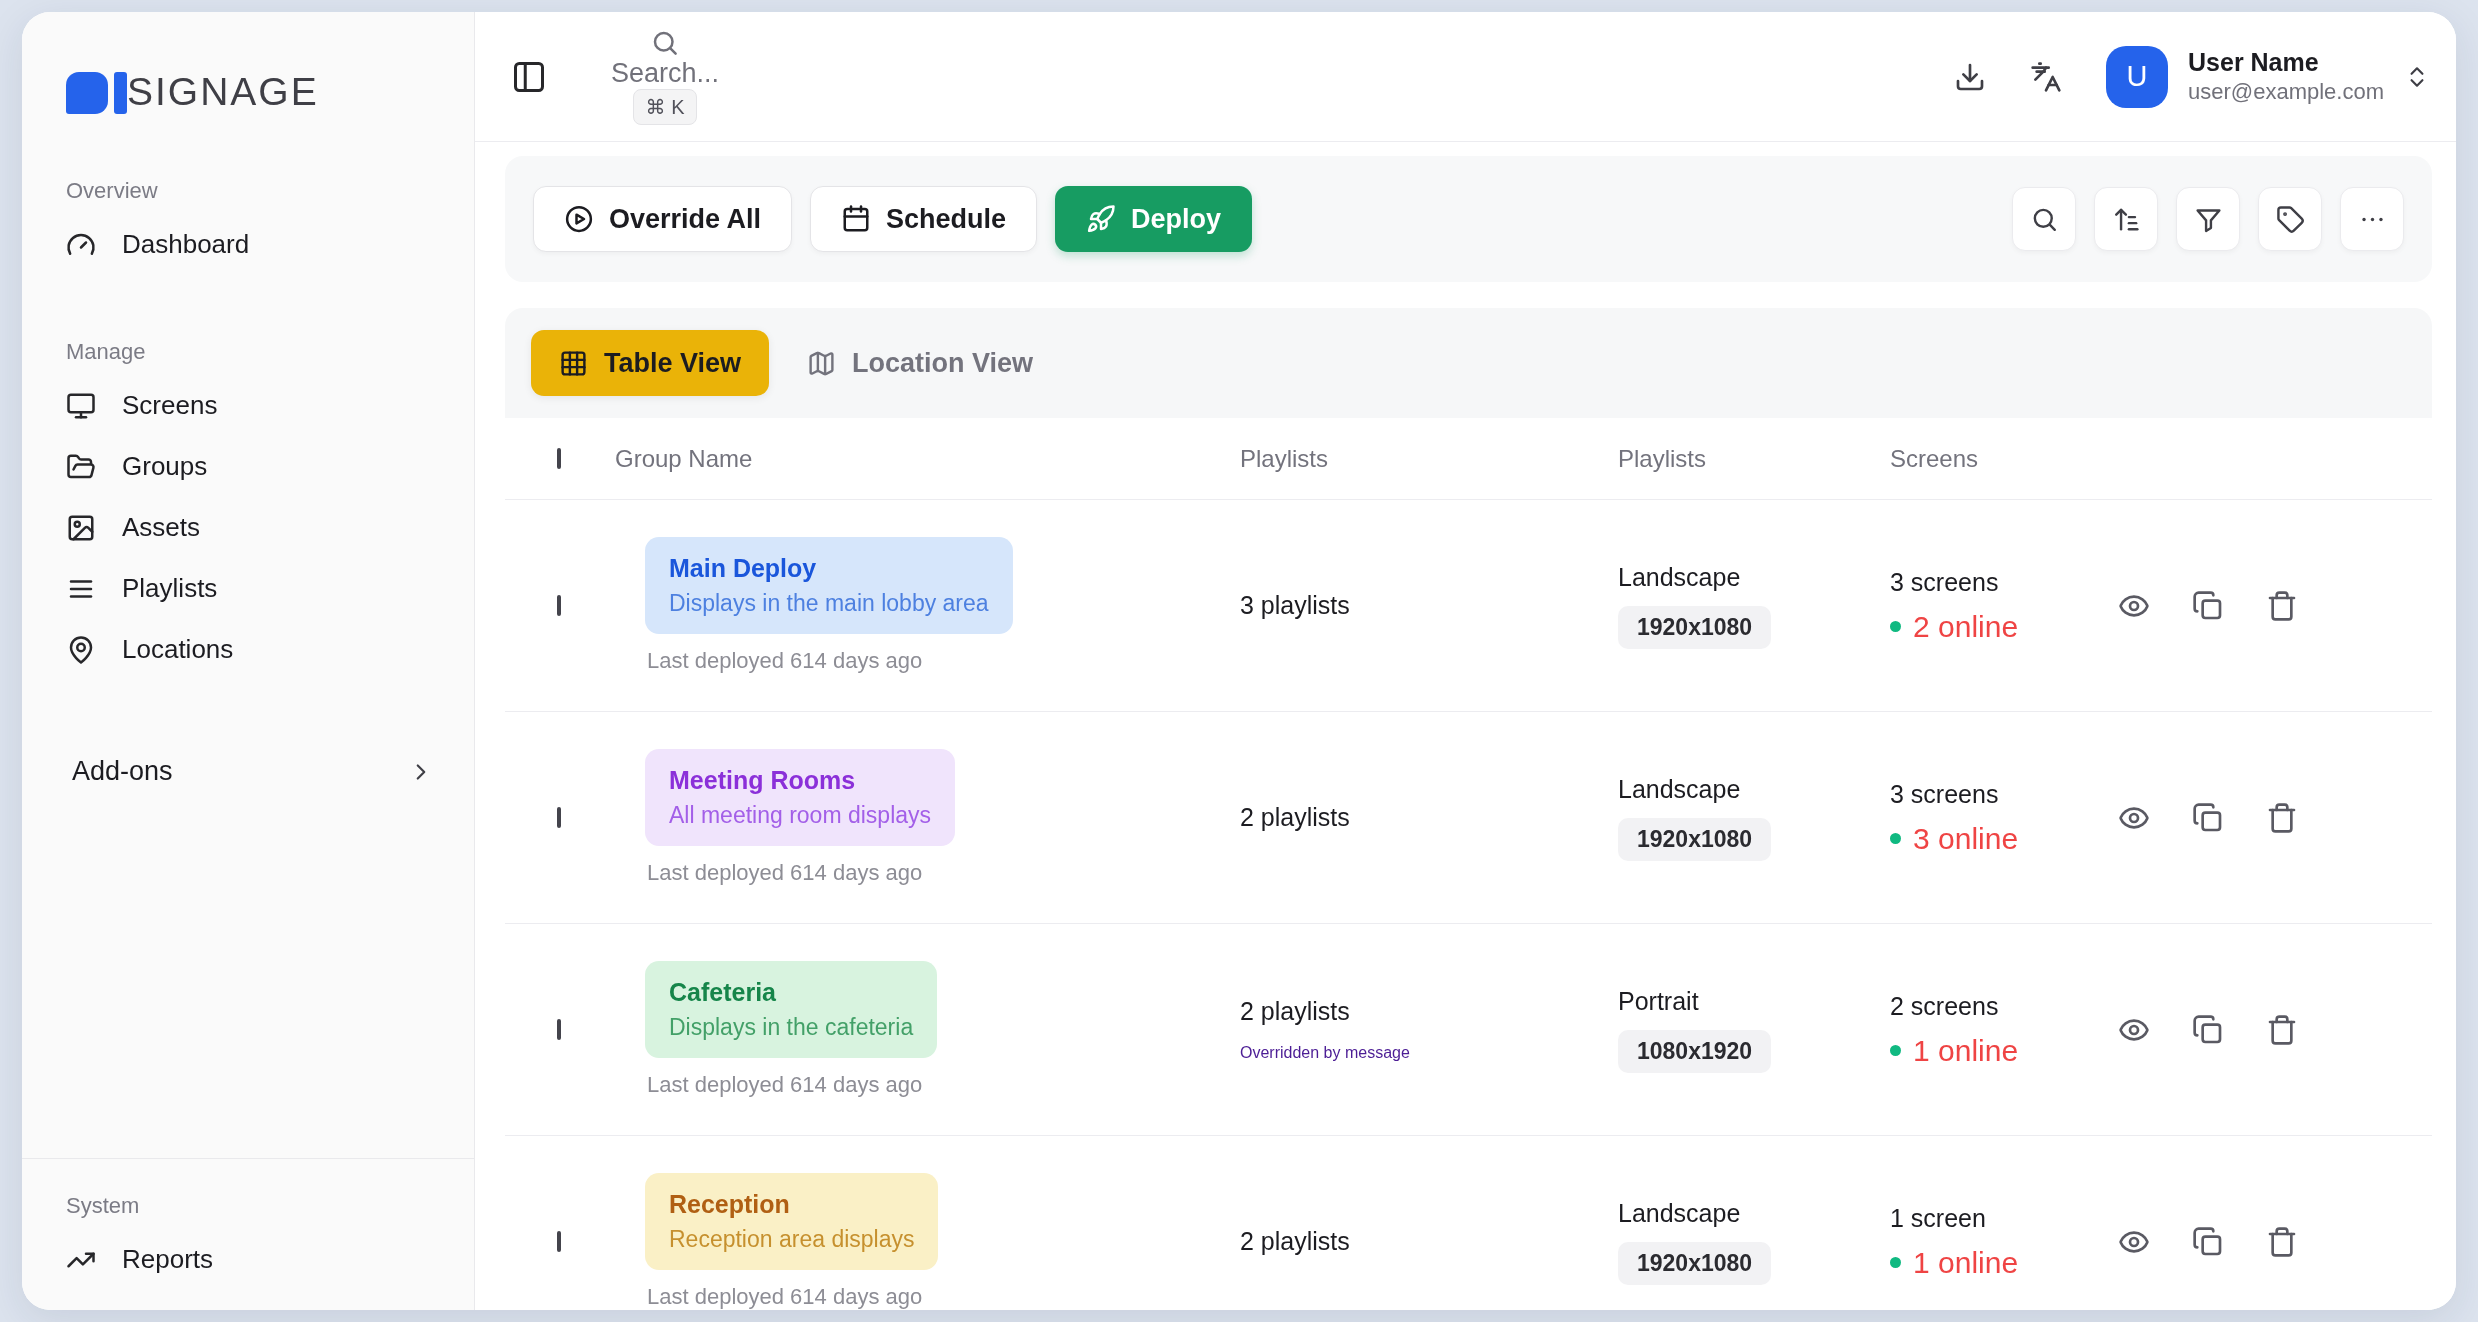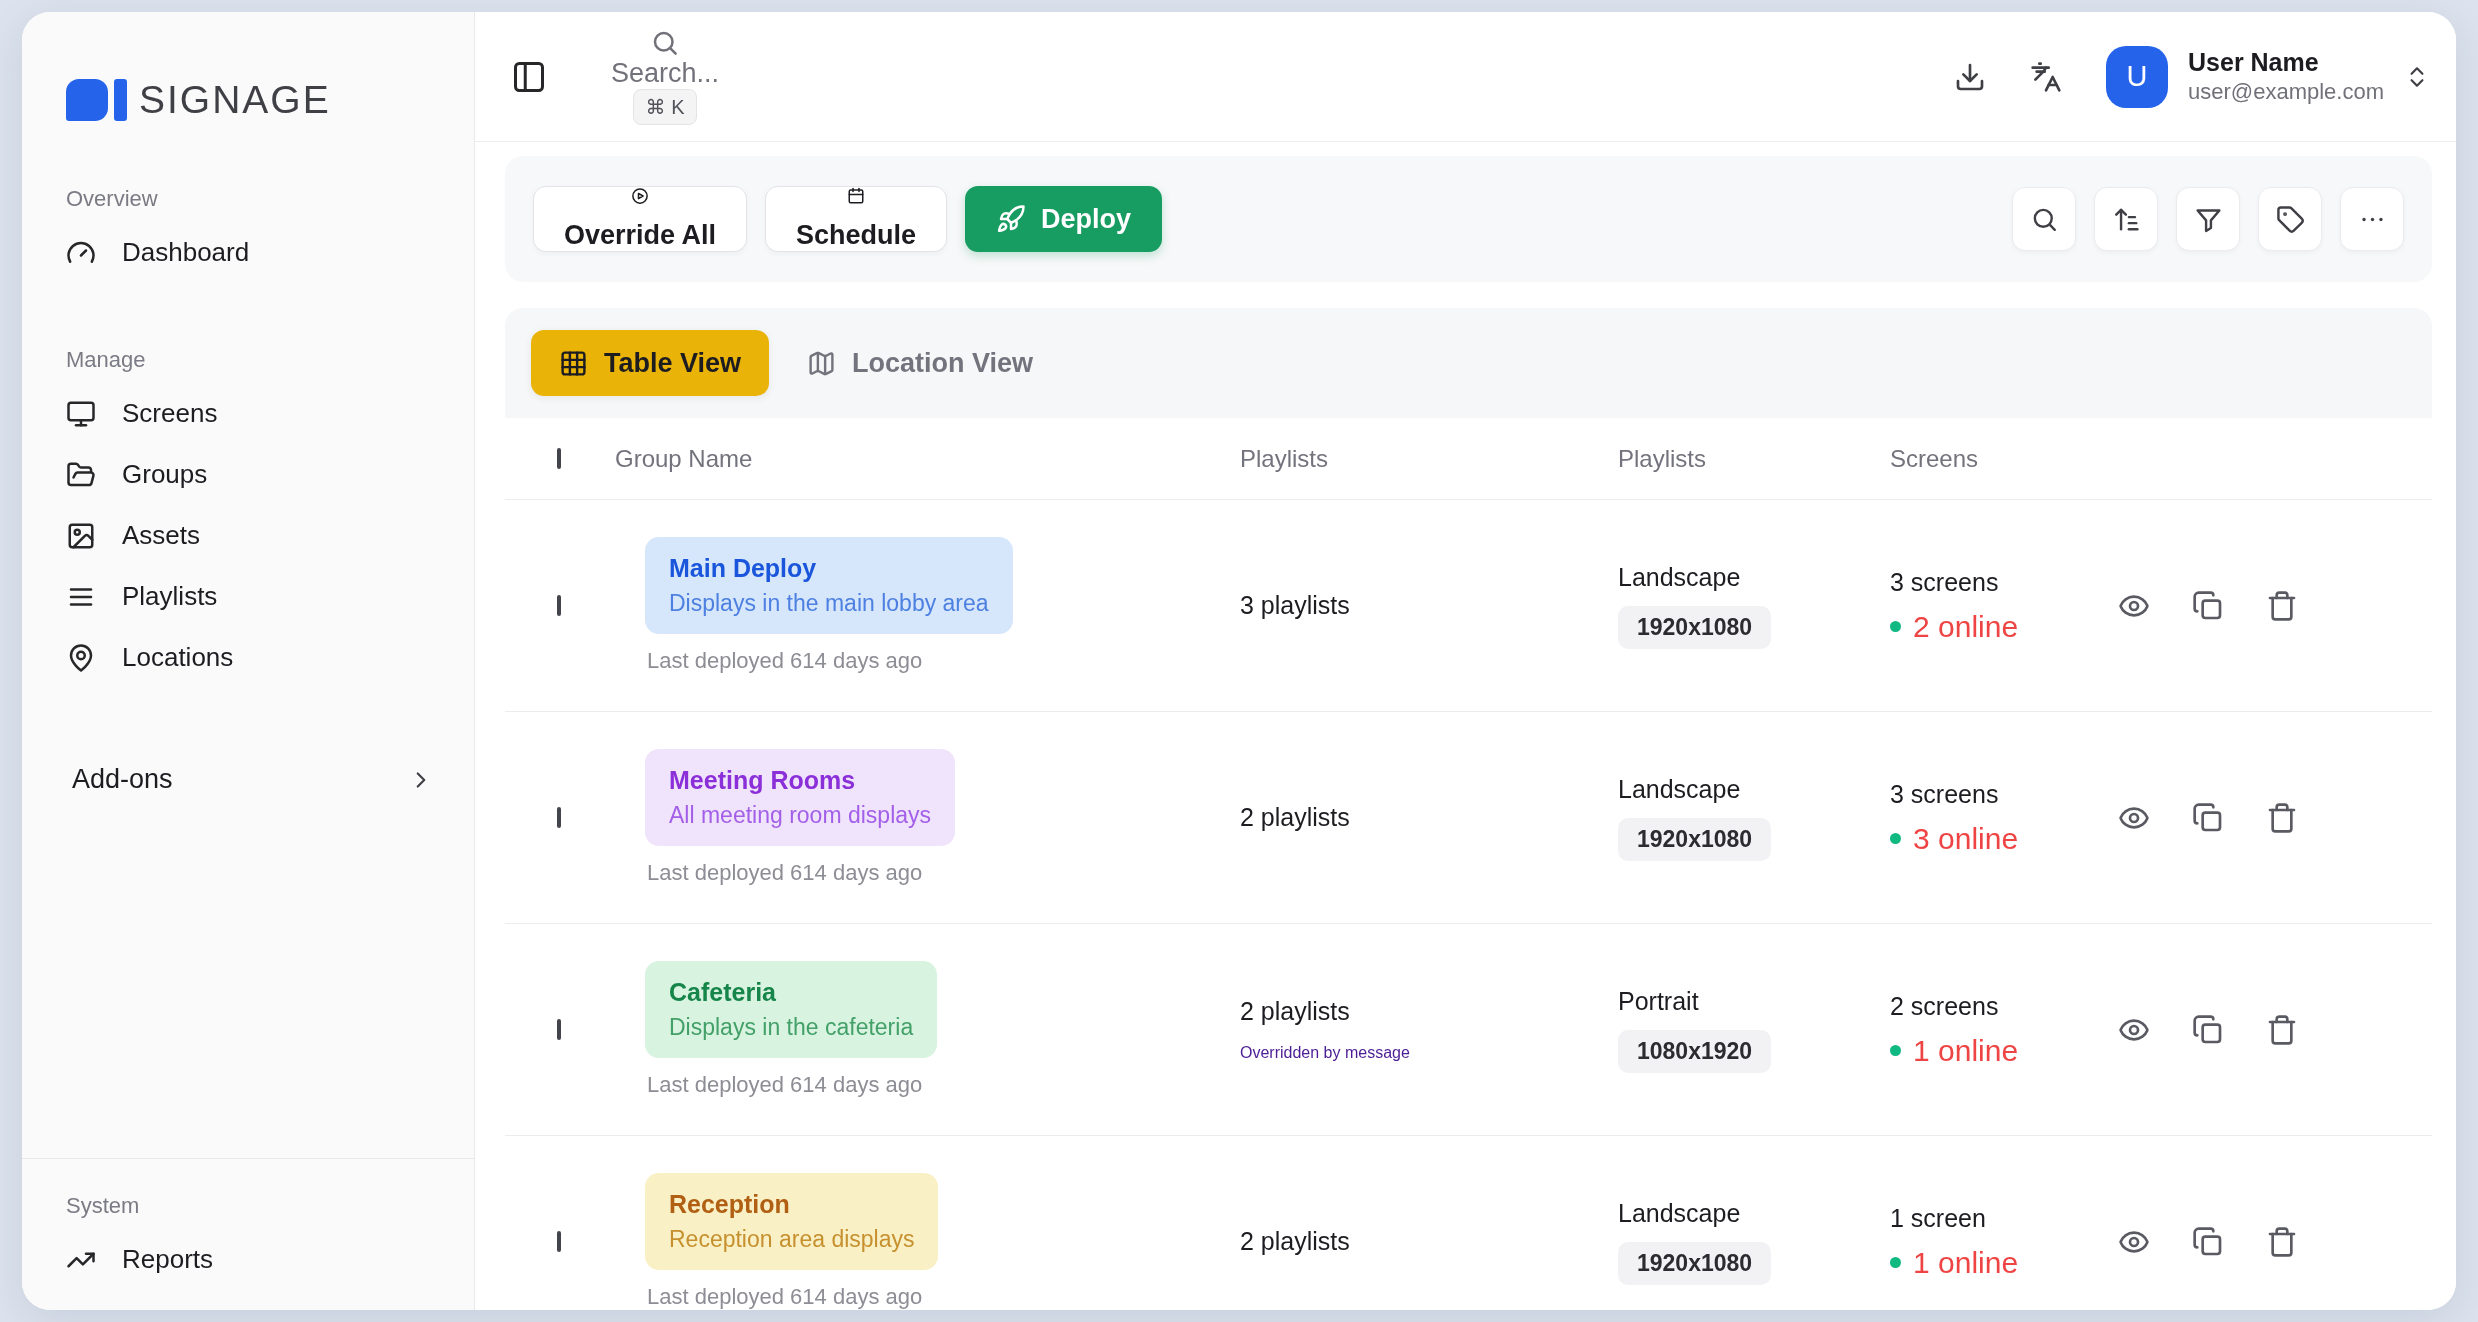--- a/index.html
+++ b/index.html
@@ -20,21 +20,21 @@
     box-shadow:0 10px 40px rgba(30,40,70,.10);
   }
   
   .sidebar{
     width:453px; flex:0 0 453px;
     background:#fafafa;
     border-right:1px solid #e9e9ec;
     display:flex; flex-direction:column;
     padding:58px 0 20px 0;
   }
-  .logo-row{ display:flex; align-items:center; gap:12px; padding:0 40px 0 44px;margin-top:8px; }
+  .logo-row{ display:flex; align-items:flex-end; gap:0; padding:0 40px 0 44px; }
   .logo-mark{ display:flex; align-items:flex-end; gap:6px; }
   .logo-p{ width:42px; height:42px; background:#2563eb; border-radius:13px 13px 13px 3px; }
   .logo-i{ width:13px; height:42px; background:#2563eb; border-radius:3px; }
   .logo-text{ font-size:39px; letter-spacing:2px; color:#3f3f46; font-weight:400; }
   .side-section{ font-size:22px; color:#7b7b85; padding:0 44px; margin-top:64px; margin-bottom:10px; }
   .side-item{
     display:flex; align-items:center; gap:26px;
     padding:15px 44px; cursor:pointer;
     font-size:26px; color:#1c1c21;
   }
@@ -81,21 +81,21 @@
   }
   .btn-group{ display:flex; align-items:center; gap:18px; }
   .btn{
     display:flex; align-items:center; gap:15px;
     height:66px; padding:0 30px; border-radius:13px;
     font-size:27px; font-weight:600; font-family:"Liberation Sans",sans-serif;
     cursor:pointer; border:1px solid transparent;
   }
   .btn .ic{ width:30px; height:30px; }
   .btn-blue{ background:#2563eb; color:#fff; box-shadow:0 4px 10px rgba(37,99,235,.25); }
-  .btn-white{ background:#fff; color:#1c1c21; border-color:#e4e4e7; box-shadow:0 2px 5px rgba(0,0,0,.04);flex-direction:column; }
+  .btn-white{ background:#fff; color:#1c1c21; border-color:#e4e4e7; box-shadow:0 2px 5px rgba(0,0,0,.04); }
   .btn-green{ background:#179c62; color:#fff; box-shadow:0 4px 10px rgba(23,156,98,.25); }
   .sq-group{ display:flex; align-items:center; gap:18px; }
   .sq-btn{
     width:64px; height:64px; border-radius:13px; background:#fff;
     border:1px solid #ebebee; box-shadow:0 2px 5px rgba(0,0,0,.04);
     display:flex; align-items:center; justify-content:center; cursor:pointer; color:#3f3f46;
   }
   .sq-btn .ic{ width:29px; height:29px; }
   .table-card{
     margin-top:26px; background:#f6f7f8; border-radius:18px 18px 0 0;

